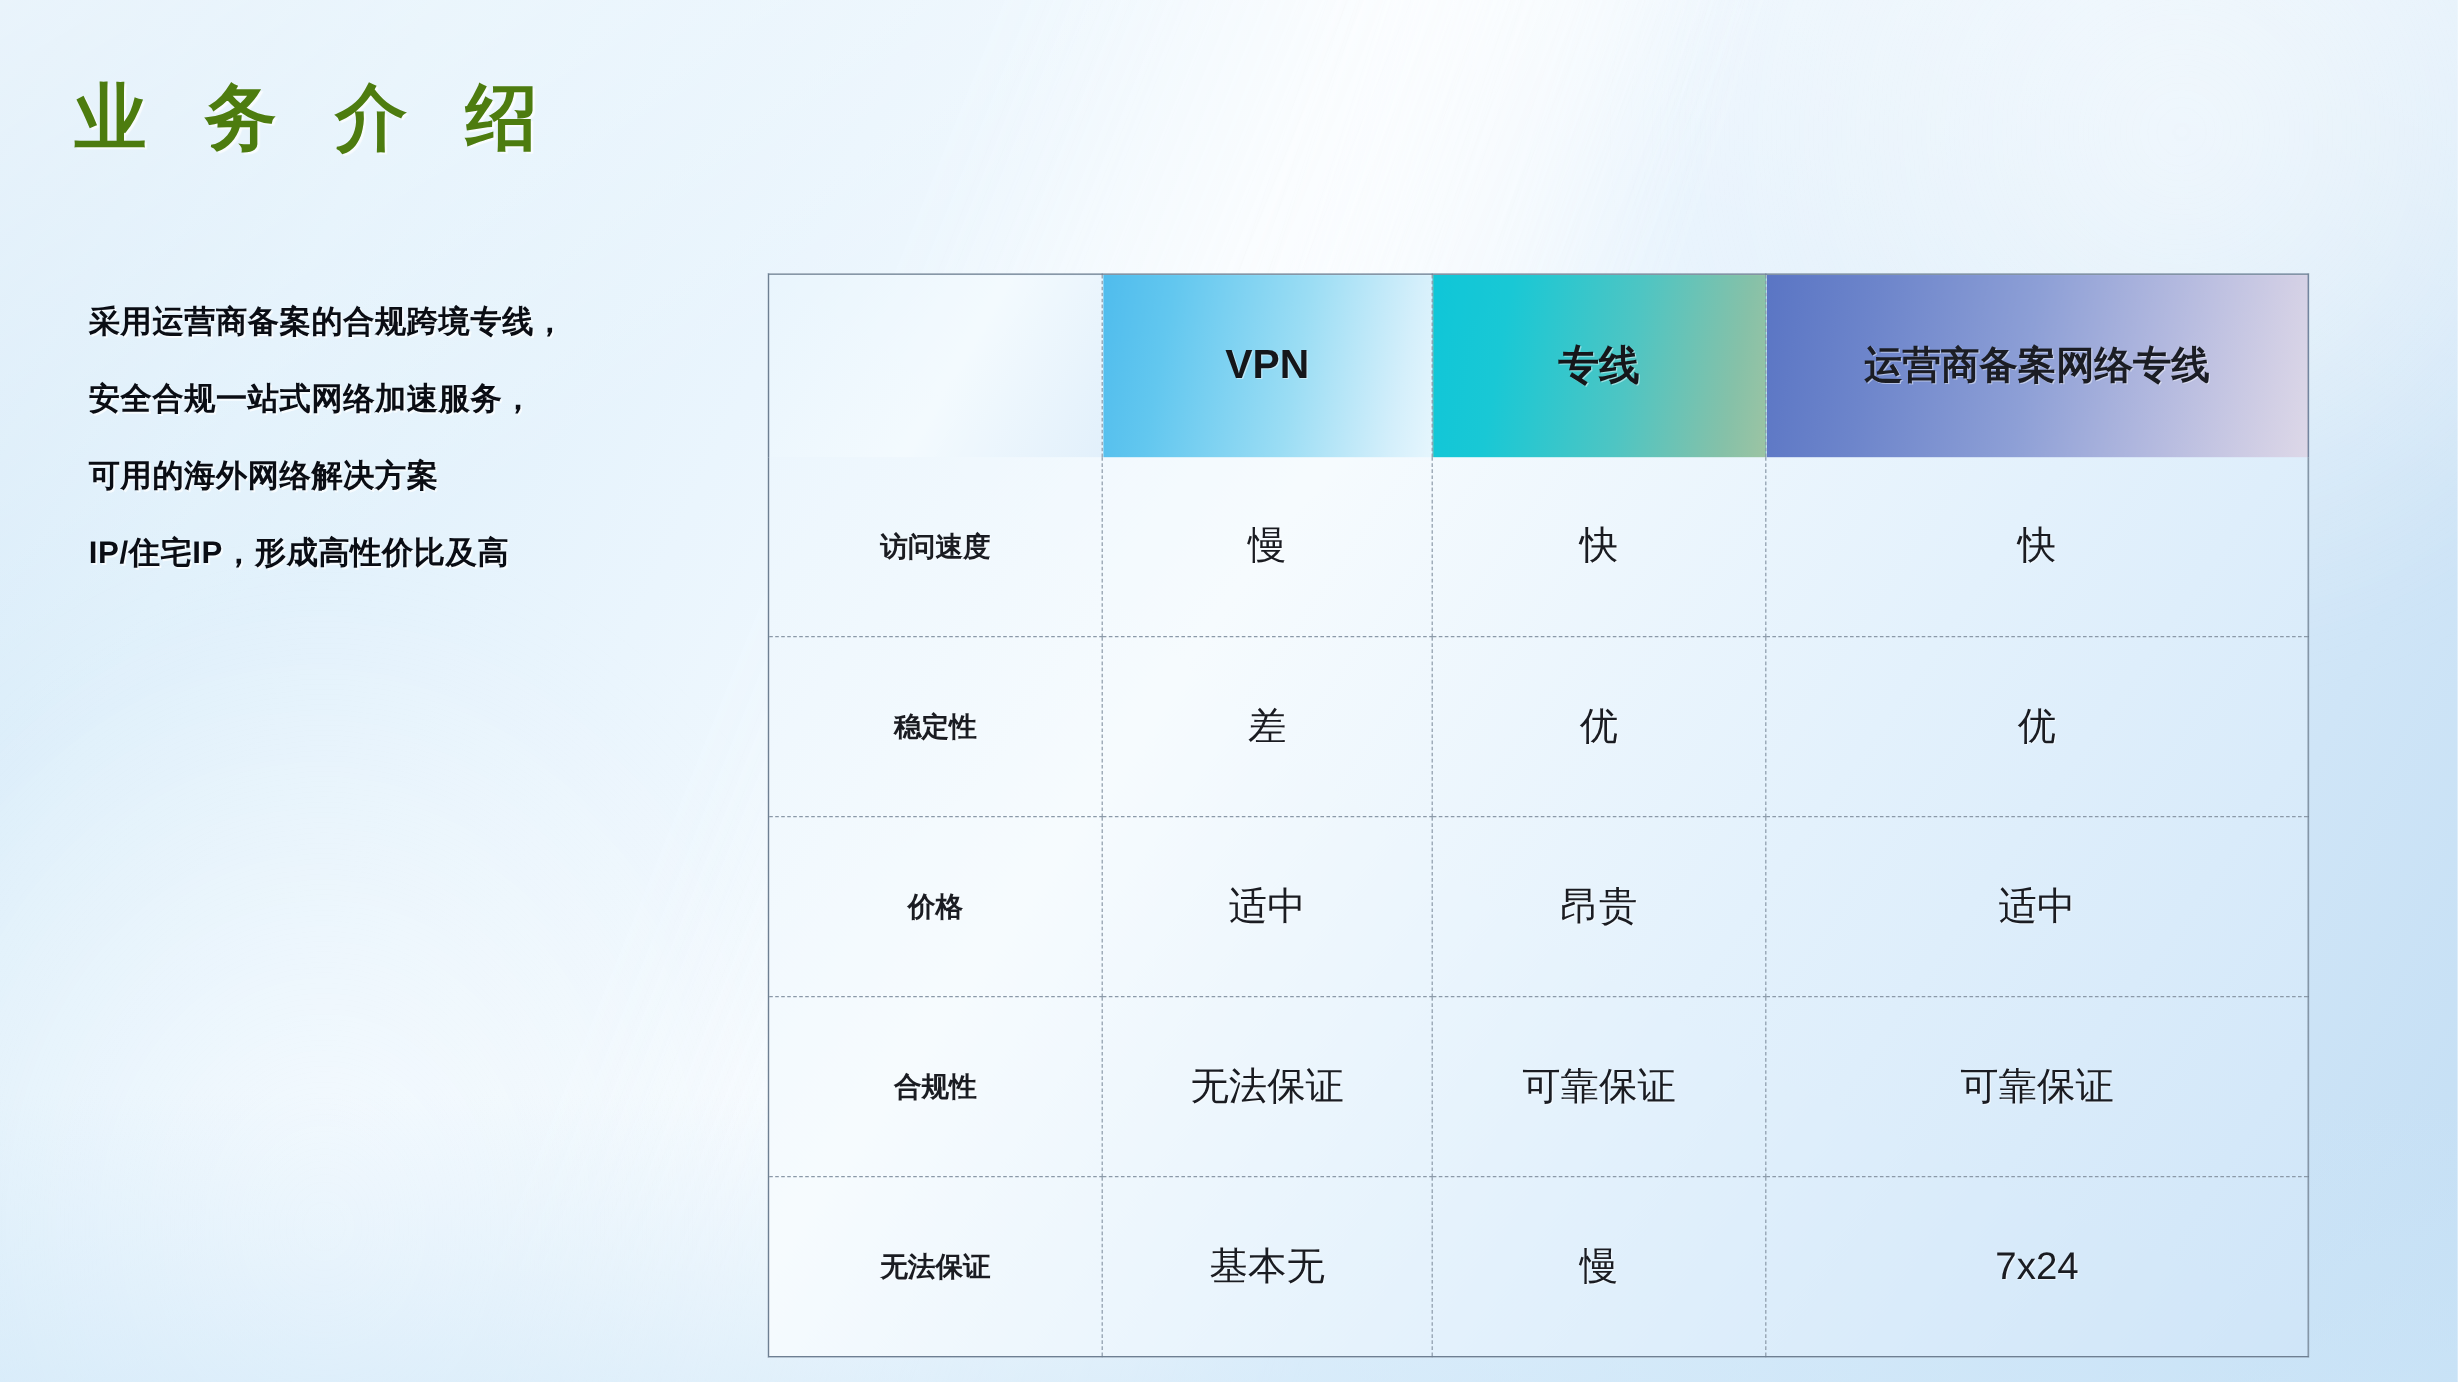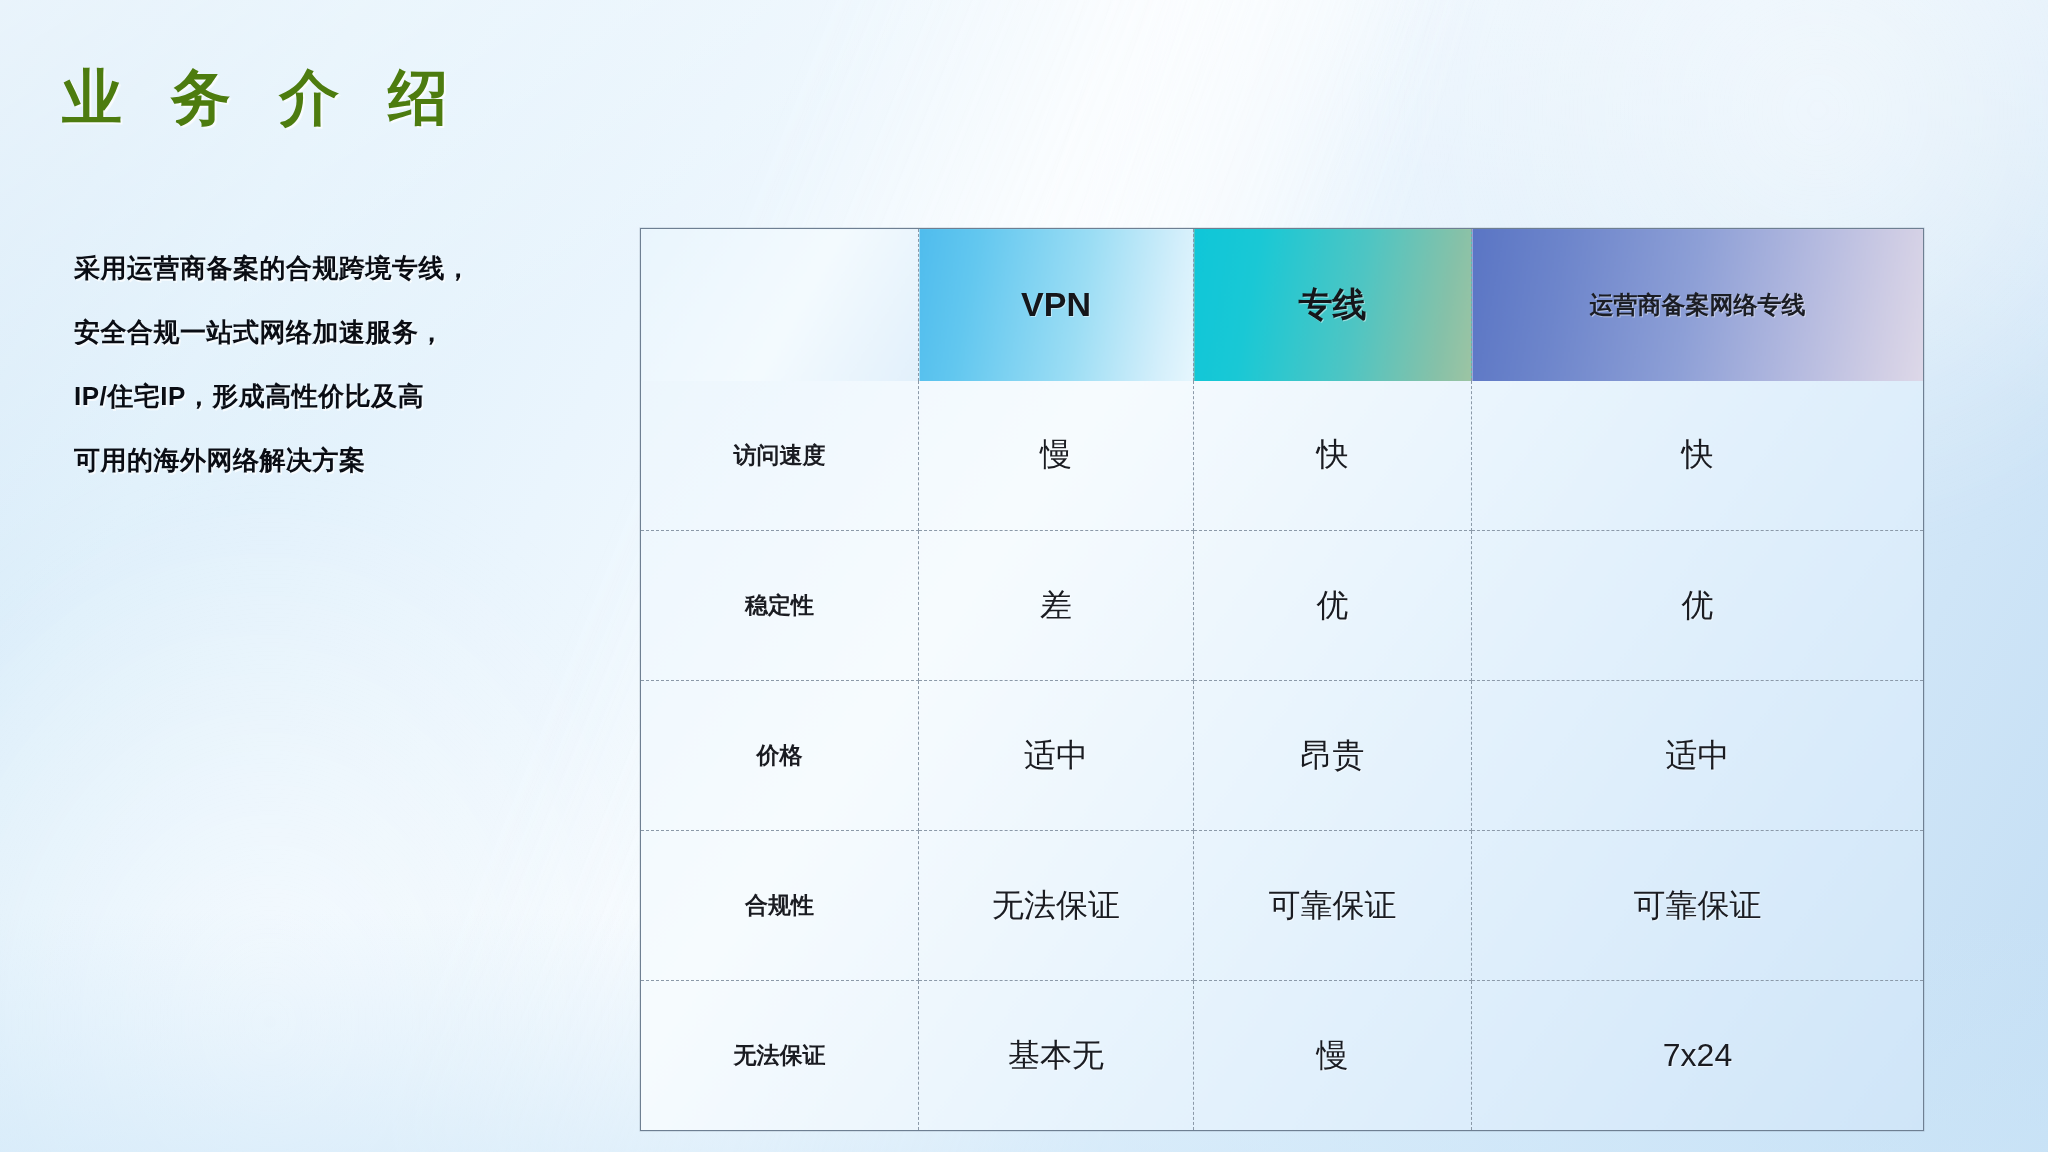--- a/index.html
+++ b/index.html
@@ -124,21 +124,21 @@
   }
   th.h-vpn {
     background:linear-gradient(100deg,#4fbced 0%,#62c7ef 20%,#9bddf4 58%,#d4effb 88%,#e6f6fd 100%);
   }
   th.h-line {
     background:linear-gradient(100deg,#0fc6d8 0%,#19c8d5 22%,#4ec5c3 58%,#86c1a8 88%,#9dc4a3 100%);
     margin-top:16px;
   }
   th.h-carrier {
     background:linear-gradient(100deg,#5a75c4 0%,#6d85cb 20%,#8d9fd6 48%,#b3b9df 72%,#d2cfe5 92%,#ddd8e8 100%);
-    font-size:24px;
+    font-size:32px;
     color:#1b1d24;
   }
 
   
   tbody tr { height:150px; }
   tbody td {
     font-size:32px;
     color:#1a1c22;
     text-shadow:1px 1px 0 rgba(255,255,255,0.5);
   }
@@ -155,22 +155,22 @@
 <div class="streak streak-2"></div>
 <div class="streak streak-3"></div>
 <div class="streak streak-4"></div>
 <div class="streak streak-5"></div>
 
 <div id="page-title">业 务 介 绍</div>
 
 <div id="intro-paragraph">
   <div class="intro-line">采用运营商备案的合规跨境专线，</div>
   <div class="intro-line">安全合规一站式网络加速服务，</div>
+  <div class="intro-line">可用的海外网络解决方案</div>
   <div class="intro-line">IP/住宅IP，形成高性价比及高</div>
-  <div class="intro-line">可用的海外网络解决方案</div>
 </div>
 
 <table id="comparison-table">
   <colgroup>
     <col class="c0">
       <col class="c1">
       <col class="c2">
       <col class="c3">
   </colgroup>
   <thead>

